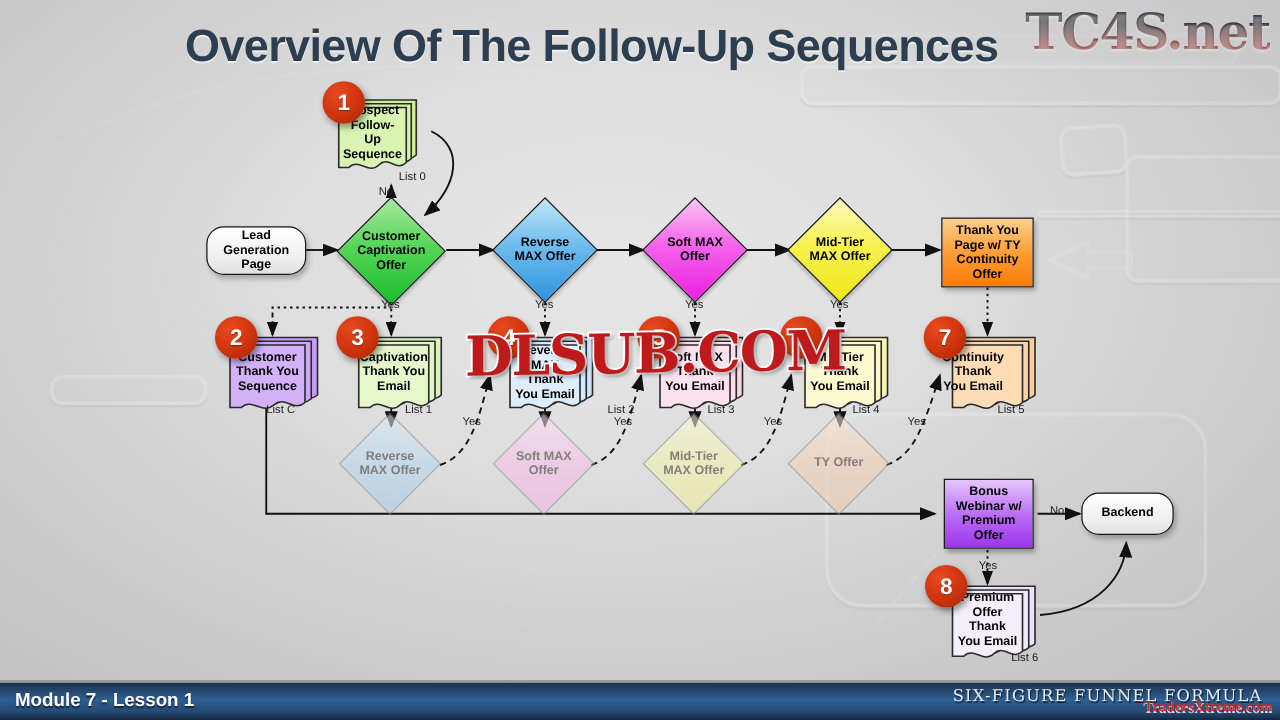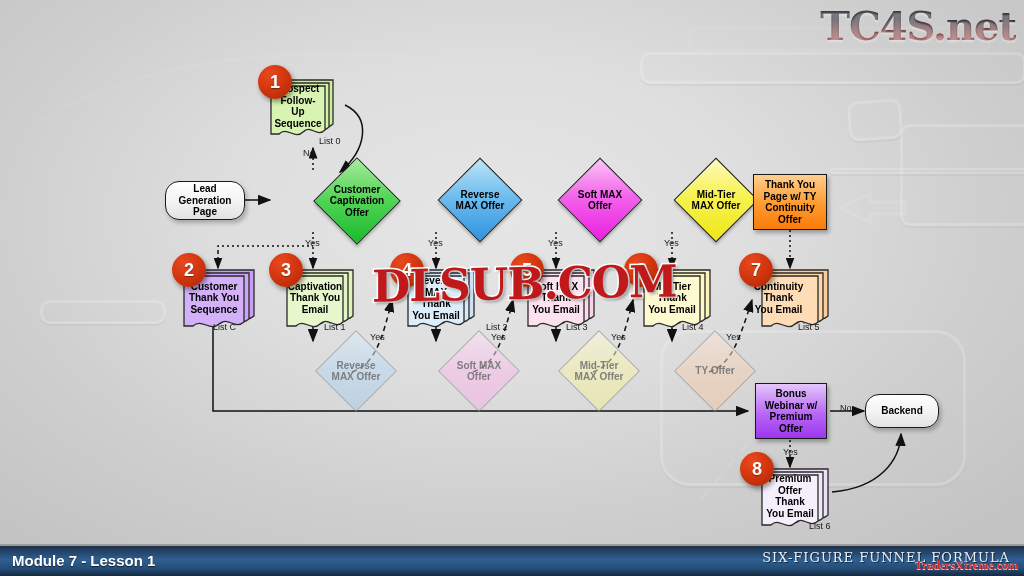--- a/index.html
+++ b/index.html
@@ -55,21 +55,21 @@
     text-shadow:1px 1px 0 rgba(0,0,0,.55);}
   
   .node{position:absolute;box-sizing:border-box;display:flex;align-items:center;
         justify-content:center;text-align:center;font-size:10px;line-height:11.5px;
         font-weight:bold;color:#000;z-index:20;}
   .rrect{border:1.6px solid #1a1a1a;border-radius:14px;
          background:linear-gradient(180deg,#ffffff 0%,#f2f2f2 55%,#e2e2e2 100%);
          box-shadow:2px 3px 4px rgba(0,0,0,.25);}
   .rect{border:1.6px solid #1a1a1a;box-shadow:2px 3px 4px rgba(0,0,0,.3);}
   
-  .diamond{position:absolute;z-index:20;margin-left:44px;}
+  .diamond{position:absolute;z-index:20;}
   .diamond .dshape{position:absolute;inset:0;transform:rotate(45deg);
      border:1.6px solid #1a1a1a;box-shadow:2px 2px 3px rgba(0,0,0,.22);}
   .diamond .dtext{position:absolute;inset:0;display:flex;align-items:center;
      justify-content:center;text-align:center;font-size:10px;line-height:11.5px;
      font-weight:bold;color:#000;z-index:2;}
   .diamond.ghost .dshape{border-color:#8a8a8a;opacity:.55;box-shadow:none;}
   .diamond.ghost .dtext{color:#6e6e6e;opacity:.85;}
   
   .doc{position:absolute;z-index:20;}
   .doc .dlabel{position:absolute;left:0;top:6px;width:calc(100% - 8px);height:100%;
@@ -104,20 +104,21 @@
     <div class="doodle" style="left:40px;top:300px;width:120px;height:18px;"></div>
     <div class="doodle" style="left:830px;top:168px;width:200px;height:2px;border-width:2px;"></div>
     <svg class="bgart" style="left:0;top:0;width:1024px;height:576px;" viewBox="0 0 1024 576">
       <path d="M870 194 L840 208 L870 222 L870 214 L905 214 L905 202 L870 202 Z" fill="none" stroke="rgba(255,255,255,.45)" stroke-width="3"></path>
       <path d="M700 500 L760 430" stroke="rgba(255,255,255,.35)" stroke-width="3" stroke-dasharray="12 9" fill="none"></path>
       <path d="M40 120 C 140 60, 300 40, 470 62" stroke="rgba(255,255,255,.22)" stroke-width="3" fill="none"></path>
       <rect x="690" y="28" width="300" height="22" rx="8" fill="none" stroke="rgba(255,255,255,.3)" stroke-width="3"></rect>
     </svg>
   </div>
 
+  <div id="title">Overview Of The Follow-Up Sequences</div>
   <div id="wm-tc4s">TC4S.net</div>
 
   <svg id="wires" viewBox="0 0 1024 576">
     <defs>
       <marker id="ah" markerWidth="9" markerHeight="7" refX="8" refY="3.5" orient="auto">
         <polygon points="0 0, 9 3.5, 0 7" fill="#111"></polygon>
       </marker>
       <marker id="ahs" markerWidth="8" markerHeight="6" refX="7" refY="3" orient="auto">
         <polygon points="0 0, 8 3, 0 6" fill="#111"></polygon>
       </marker>

